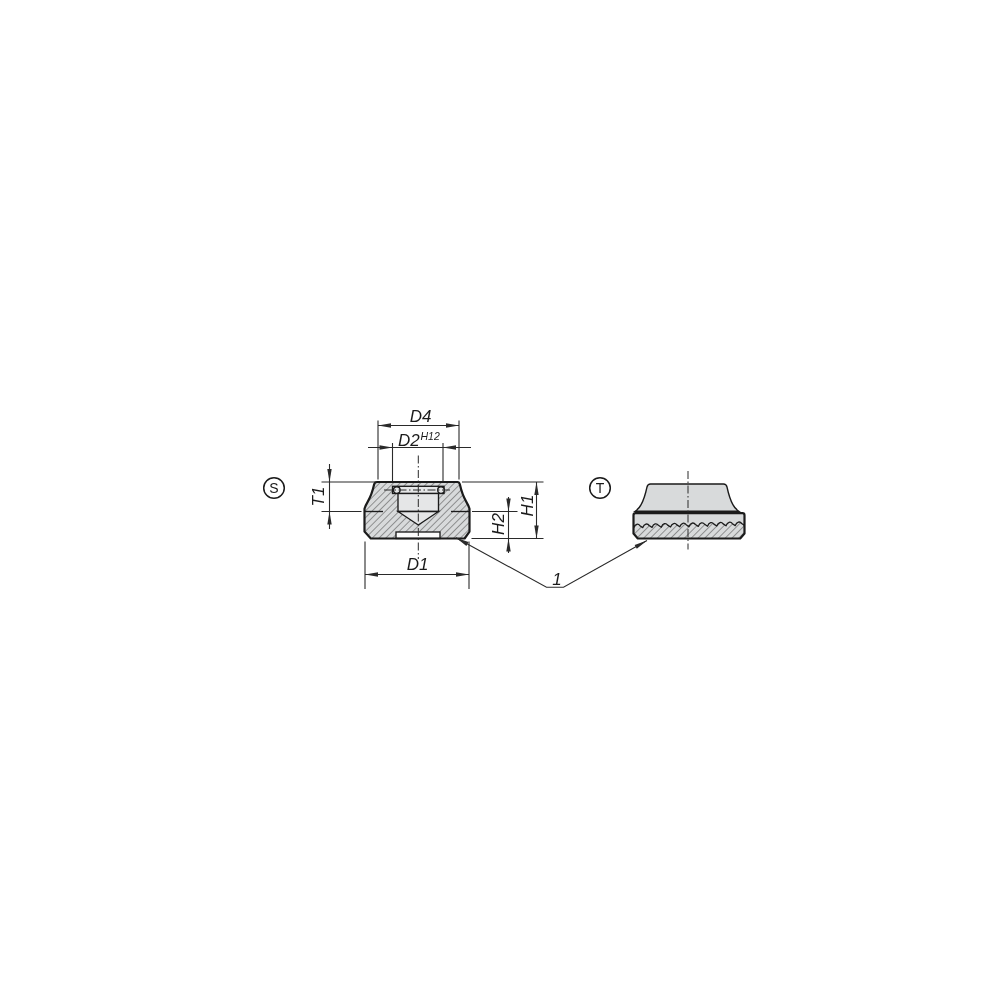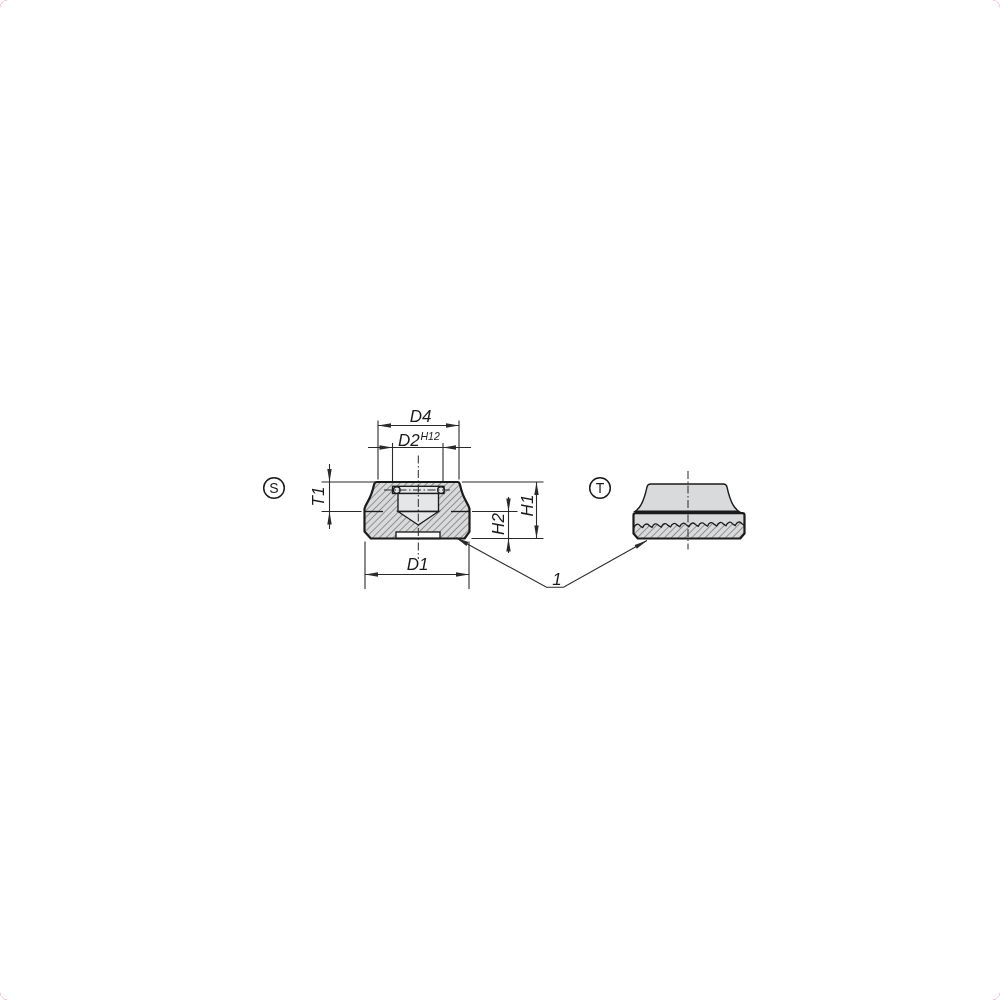--- a/index.html
+++ b/index.html
@@ -1,16 +1,16 @@
 <!DOCTYPE html>
 <html><head>
 <meta charset="utf-8">
 <style>
   html, body { margin: 0; padding: 0; background: #ffffff; }
-  .stage { position: relative; width: 1000px; height: 1000px; background: #be185d; overflow: hidden; border-radius: 8px; }
+  .stage { position: relative; width: 1000px; height: 1000px; background: #be185d; overflow: hidden; }
   svg { display: block; }
   
   .outline   { fill: none; stroke-width: 2.2; stroke-linejoin: round; stroke-linecap: round; }
   .feature   { stroke-width: 1.35; }
   .thin      { stroke-width: 1.1; fill: none; stroke-linecap: butt; }
   .wave      { fill: none; stroke-width: 1.3; stroke-linejoin: round; }
   .centerline{ fill: none; stroke-width: 1; stroke-dasharray: 8 2.5 1.5 2.5; }
   .badge-circle { fill: none; stroke-width: 1.5; }
   .arrow     { stroke: none; }
   .hatch-line{ stroke-width: 1; }

